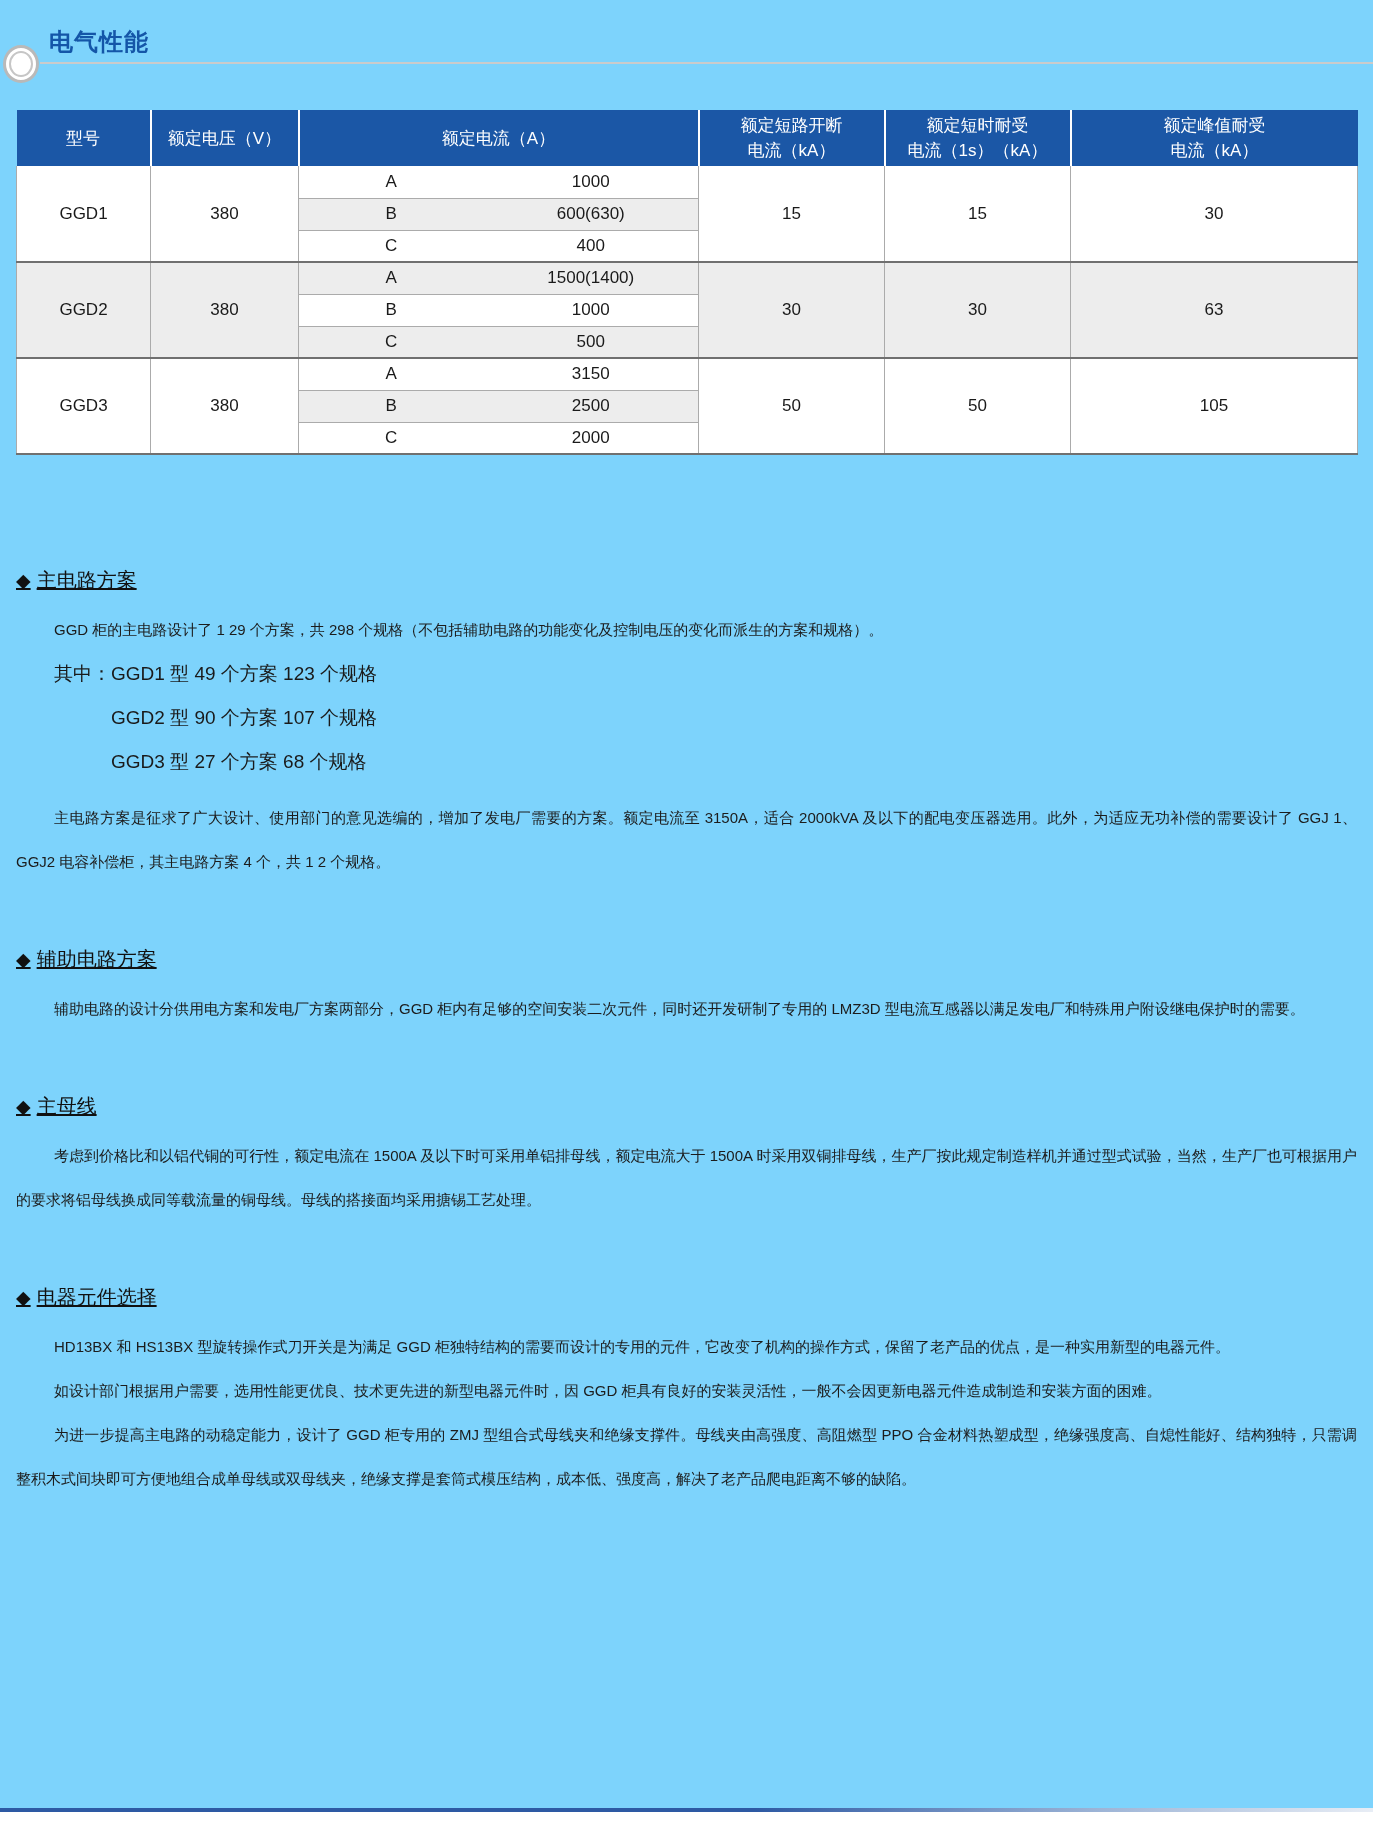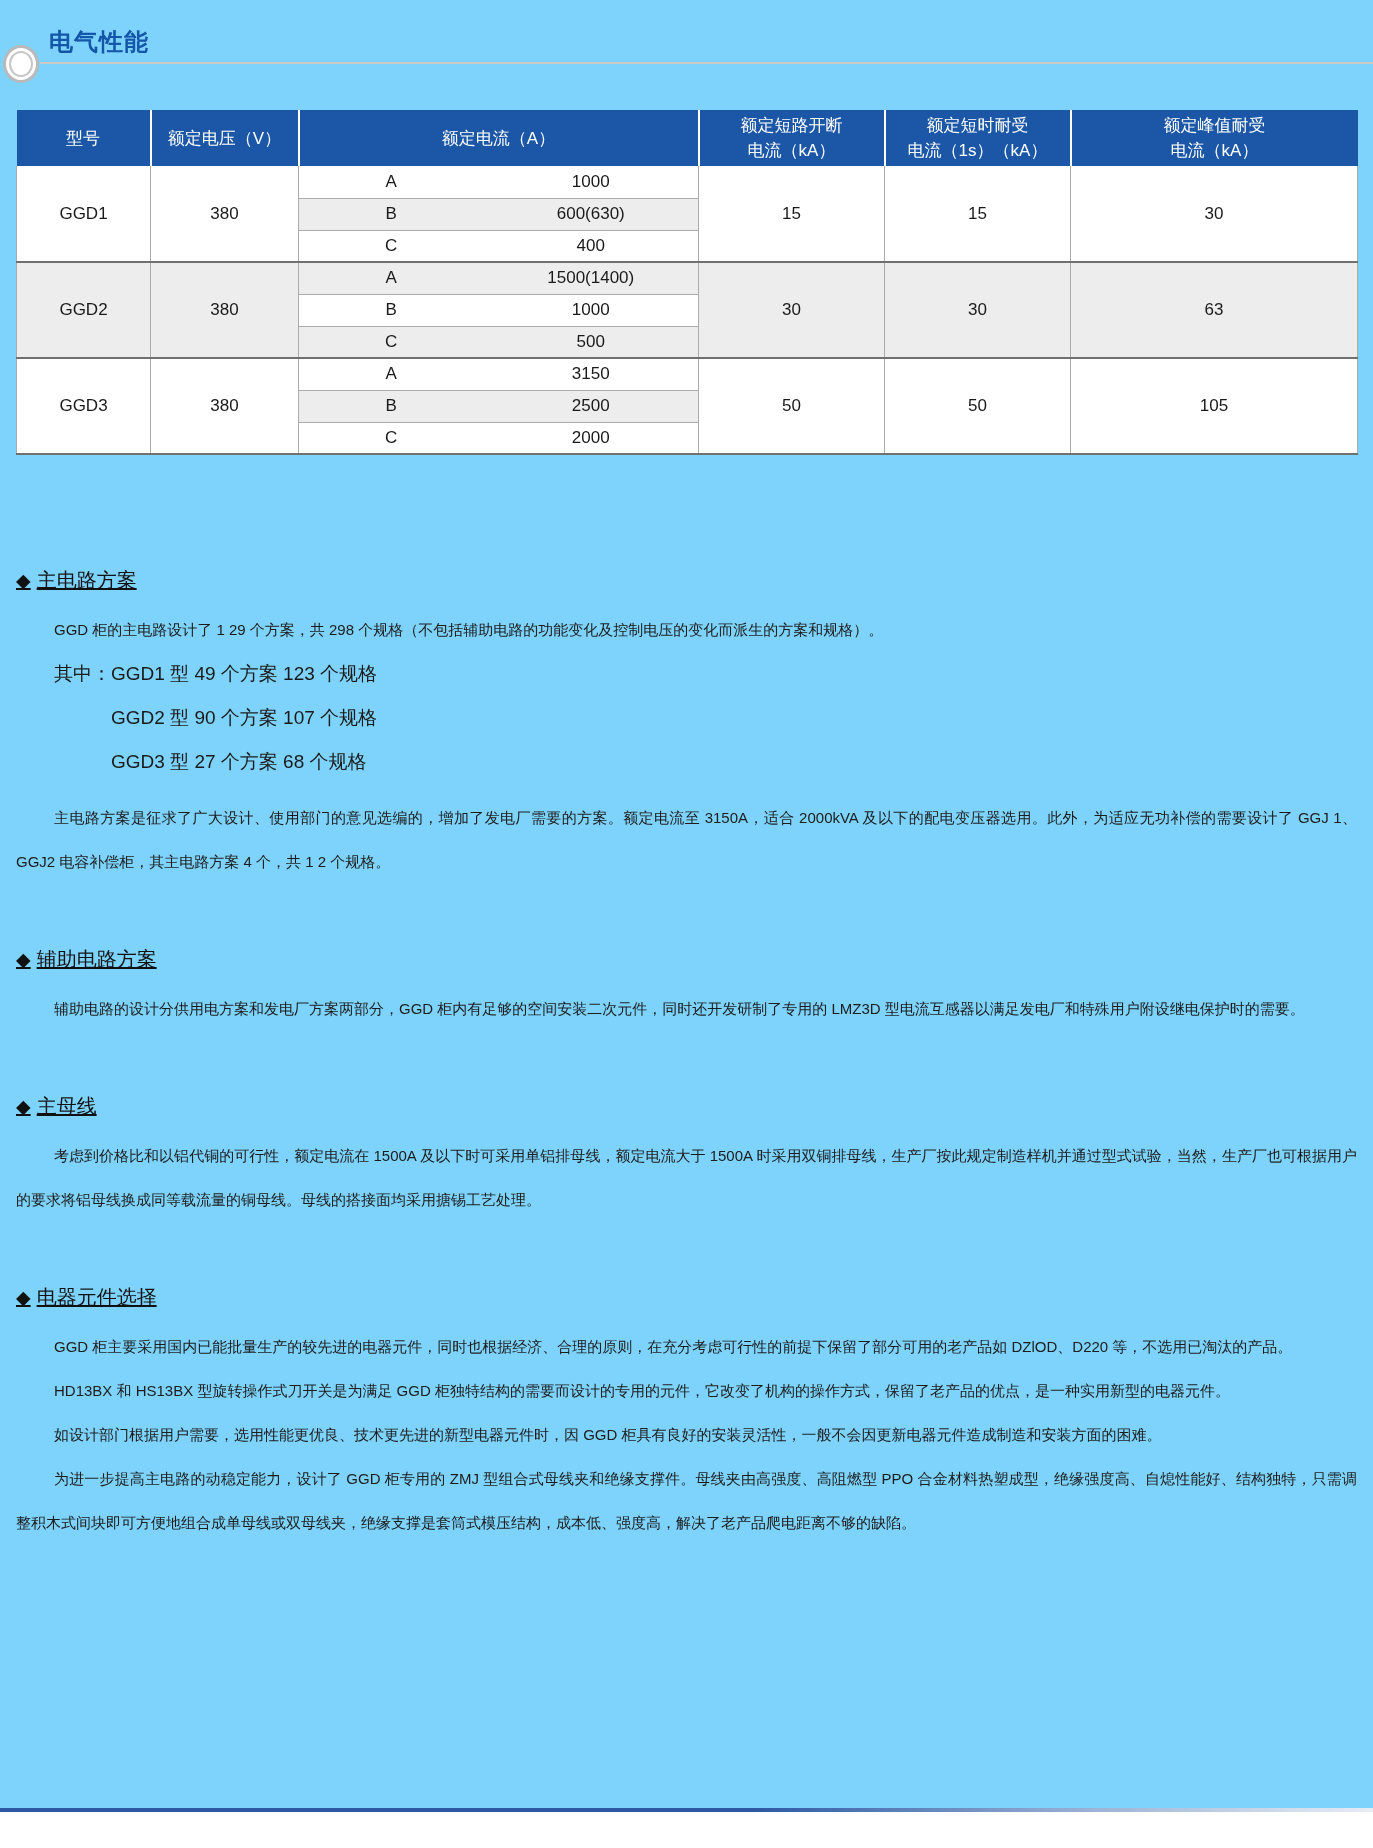--- a/index.html
+++ b/index.html
@@ -220,20 +220,19 @@
     <div class="sec-heading">
       <span class="bullet">◆</span><span class="txt">主母线</span>
     </div>
     <p class="para">考虑到价格比和以铝代铜的可行性，额定电流在 1500A 及以下时可采用单铝排母线，额定电流大于 1500A 时采用双铜排母线，生产厂按此规定制造样机并通过型式试验，当然，生产厂也可根据用户的要求将铝母线换成同等载流量的铜母线。母线的搭接面均采用搪锡工艺处理。</p>
   </div>
 
   <div class="section">
     <div class="sec-heading">
       <span class="bullet">◆</span><span class="txt">电器元件选择</span>
     </div>
-    <p class="para">GGD 柜主要采用国内已能批量生产的较先进的电器元件，同时也根据经济、合理的原则，在充分考虑可行性的前提下保留了部分可用的老产品如 DZlOD、D220 等，不选用已淘汰的产品。</p>
     <p class="para">HD13BX 和 HS13BX 型旋转操作式刀开关是为满足 GGD 柜独特结构的需要而设计的专用的元件，它改变了机构的操作方式，保留了老产品的优点，是一种实用新型的电器元件。</p>
     <p class="para">如设计部门根据用户需要，选用性能更优良、技术更先进的新型电器元件时，因 GGD 柜具有良好的安装灵活性，一般不会因更新电器元件造成制造和安装方面的困难。</p>
     <p class="para">为进一步提高主电路的动稳定能力，设计了 GGD 柜专用的 ZMJ 型组合式母线夹和绝缘支撑件。母线夹由高强度、高阻燃型 PPO 合金材料热塑成型，绝缘强度高、自熄性能好、结构独特，只需调整积木式间块即可方便地组合成单母线或双母线夹，绝缘支撑是套筒式模压结构，成本低、强度高，解决了老产品爬电距离不够的缺陷。</p>
   </div>
 
   <div class="footer-bar"></div>
 </div>
 
 </body></html>

